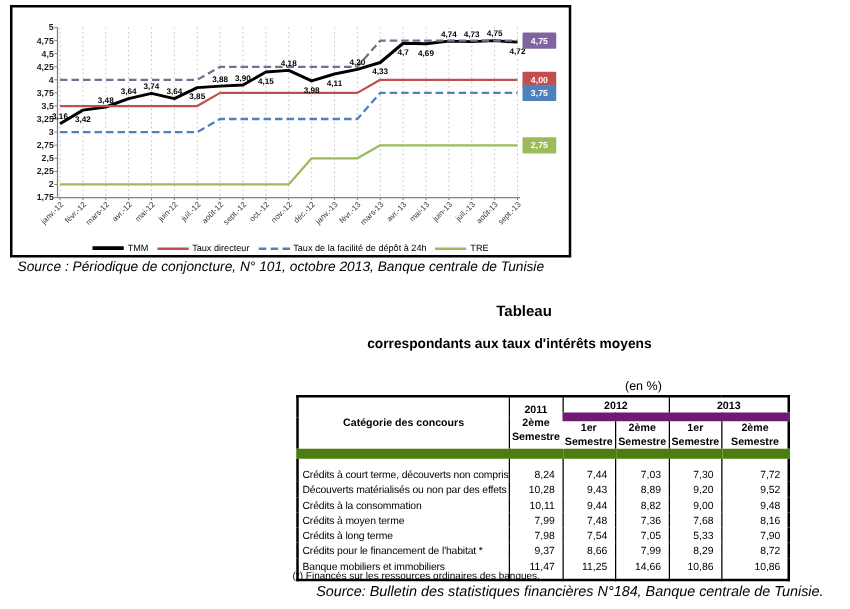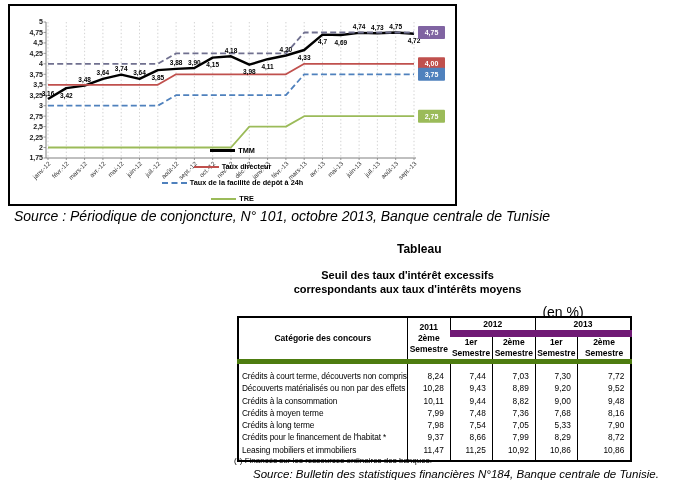--- a/index.html
+++ b/index.html
@@ -3,40 +3,40 @@
 <meta charset="utf-8">
 <style>
   html,body{margin:0;padding:0;background:#fff;}
   body{width:680px;height:487px;position:relative;overflow:hidden;
        font-family:"Liberation Sans",sans-serif;color:#000;}
   .chart-box{position:absolute;left:8px;top:4px;width:449px;height:202px;
              border:2px solid #000;box-sizing:border-box;background:#fff;}
   #chart-holder{position:absolute;left:0;top:0;}
   .legend{position:absolute;left:0;right:0;bottom:1px;display:flex;
           justify-content:center;align-items:center;gap:7px;
-          font-size:7.3px;font-weight:bold;flex-direction:column;}
+          font-size:7.3px;font-weight:normal;}
   .legend-item{display:flex;align-items:center;gap:3px;}
   .legend-sample{display:inline-block;width:25px;height:0;border-top:2px solid #000;}
   .legend-sample.dashed{border-top-style:dashed;}
   .legend-label{white-space:nowrap;}
   .legend-item.wrap .legend-label{white-space:normal;width:62px;text-align:center;line-height:1.15;}
-  .source-chart{position:absolute;left:14px;top:208px;font-style:italic;font-size:14px;}
+  .source-chart{position:absolute;left:14px;top:208px;font-style:italic;font-size:11px;}
   .tableau-heading{position:absolute;left:397px;top:242px;width:70px;
                    font-weight:bold;font-size:12px;}
   .table-title{position:absolute;left:240px;top:269px;width:335px;text-align:center;
                font-weight:bold;font-size:11px;line-height:13.5px;}
-  .en-pct{position:absolute;left:500px;top:304px;width:126px;text-align:center;font-size:14px;}
+  .en-pct{position:absolute;left:500px;top:304px;width:126px;text-align:left;font-size:10px;}
   table.rates{position:absolute;left:237px;top:316px;border-collapse:collapse;
               table-layout:fixed;background:#fff;border:2px solid #000;}
   table.rates td{border-left:1.5px solid #000;font-size:8.3px;padding:0;
                  vertical-align:middle;overflow:visible;}
   table.rates td:first-child{border-left:none;}
   table.rates thead td{font-weight:bold;text-align:center;font-size:8.5px;line-height:11px;}
   td.year-cell{border-bottom:7px solid #701a75;height:12px;}
-  td.hdr-bottom{border-bottom:5px solid #4d7c0f;}
+  td.hdr-bottom{border-bottom:8px solid #4d7c0f;}
   td.cat-head{line-height:1.1;}
   tbody td{line-height:12.3px;white-space:nowrap;}
   tbody td.cat{padding-left:3px;letter-spacing:-0.12px;}
   tbody td.num{text-align:right;padding-right:6px;}
   tbody tr:first-child td{padding-top:6px;}
   tbody tr:last-child td{padding-bottom:4px;}
   .footnote{position:absolute;left:234px;top:456px;font-size:8px;}
   .source-table{position:absolute;left:253px;top:468px;font-style:italic;font-size:11.5px;}
 </style>
 </head>
@@ -190,21 +190,20 @@
         <span class="legend-label">TRE</span>
       </span>
     </div>
 </div>
 
 <div class="source-chart">Source : Périodique de conjoncture, N° 101, octobre 2013, Banque centrale de Tunisie</div>
 
 <div class="tableau-heading">Tableau</div>
 
 <div class="table-title">
-  <div>Seuil des taux d'intérêt excessifs</div>
   <div>correspondants aux taux d'intérêts moyens</div>
 </div>
 
 <div class="en-pct">(en %)</div>
 
 <table class="rates">
   <colgroup>
     <col style="width:169px">
       <col style="width:43px">
       <col style="width:42px">
@@ -285,24 +284,24 @@
       </tr>
       <tr>
         <td class="cat">Crédits pour le financement de l'habitat *</td>
         <td class="num">9,37</td>
         <td class="num">8,66</td>
         <td class="num">7,99</td>
         <td class="num">8,29</td>
         <td class="num">8,72</td>
       </tr>
       <tr>
-        <td class="cat">Leasing mobiliers et immobiliers</td>
+        <td class="cat">Banque mobiliers et immobiliers</td>
         <td class="num">11,47</td>
         <td class="num">11,25</td>
-        <td class="num">10,92</td>
+        <td class="num">14,66</td>
         <td class="num">10,86</td>
         <td class="num">10,86</td>
       </tr>
     </tbody>
 </table>
 
 <div class="footnote">(*) Financés sur les ressources ordinaires des banques.</div>
 <div class="source-table">Source: Bulletin des statistiques financières N°184, Banque centrale de Tunisie.</div>
 
 </body></html>

